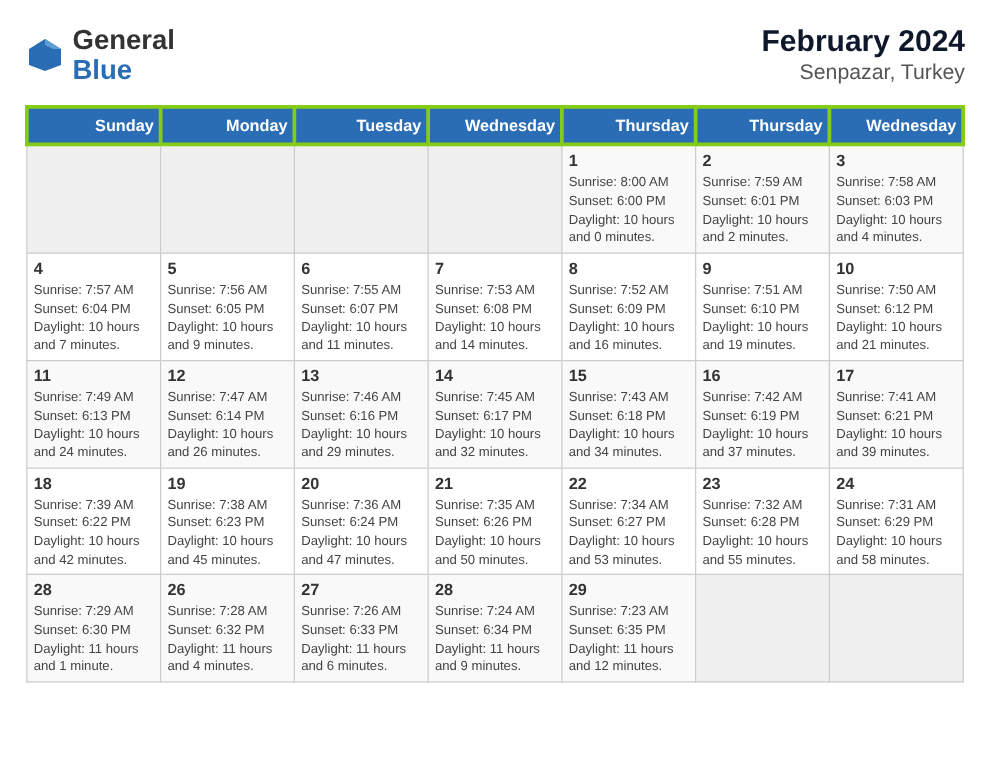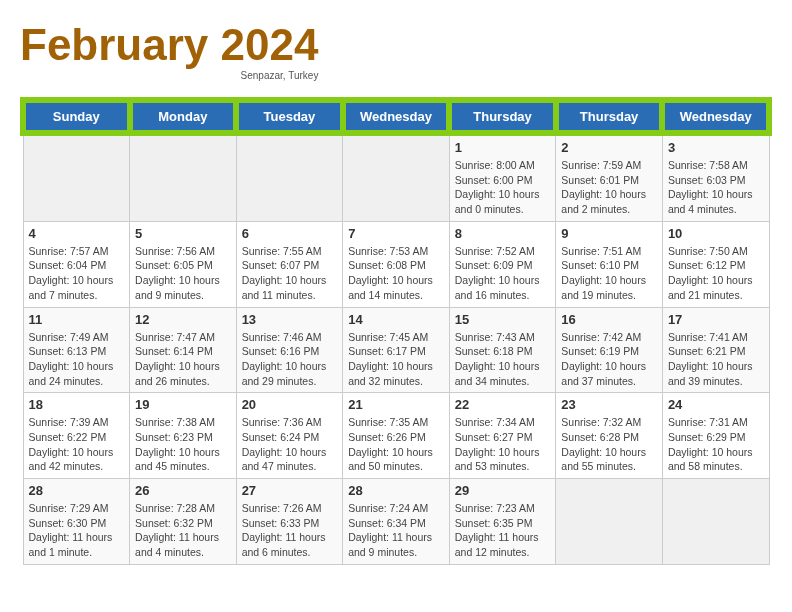--- a/index.html
+++ b/index.html
@@ -29,41 +29,41 @@
     .logo-text .general { color: #333; }
     .logo-text .blue { color: #2a6db5; }
     .logo-icon {
       width: 32px;
       height: 32px;
     }
     .title-block {
       text-align: right;
     }
     .title-block .month-year {
-      font-size: 44px;
-      font-weight: bold;
-      color: #a16207;
+      font-size: 24px;
+      font-weight: bold;
+      color: #0f172a;
     }
     .title-block .location {
-      font-size: 10px;
+      font-size: 17px;
       color: #555;
     }
     table {
       width: 100%;
       border-collapse: collapse;
       font-size: 11px;
     }
     thead tr th {
       background: #2a6db5;
       color: #fff;
       padding: 6px 4px;
       font-size: 13px;
       font-weight: bold;
-      text-align: center;
-      border: 6px solid #84cc16;
+      text-align: right;
+      border: 3px solid #84cc16;
     }
     tbody tr td {
       border: 1px solid #ccc;
       vertical-align: top;
       padding: 4px 5px;
       width: calc(100% / 7);
       height: 80px;
     }
     tbody tr:nth-child(odd) td {
       background: #f9f9f9;
@@ -83,20 +83,31 @@
       font-size: 10.5px;
     }
     .empty-cell {
       background: #f0f0f0 !important;
     }
   </style>
 </head>
 <body>
 
 <div class="header">
+  <div class="logo">
+    <svg class="logo-icon" viewBox="0 0 40 40" xmlns="http://www.w3.org/2000/svg">
+      <polygon points="20,4 36,14 36,30 20,36 4,30 4,14" fill="#2a6db5"></polygon>
+      <polygon points="20,4 36,14 28,14 20,10" fill="#5ba0d0"></polygon>
+      <text x="20" y="25" text-anchor="middle" fill="white" font-size="10" font-weight="bold"></text>
+    </svg>
+    <div class="logo-text">
+      <span class="general">General</span><br>
+      <span class="blue">Blue</span>
+    </div>
+  </div>
   <div class="title-block">
     <div class="month-year">February 2024</div>
     <div class="location">Senpazar, Turkey</div>
   </div>
 </div>
 
 <table>
   <thead>
     <tr id="weekday-header">
     <th>Sunday</th>

